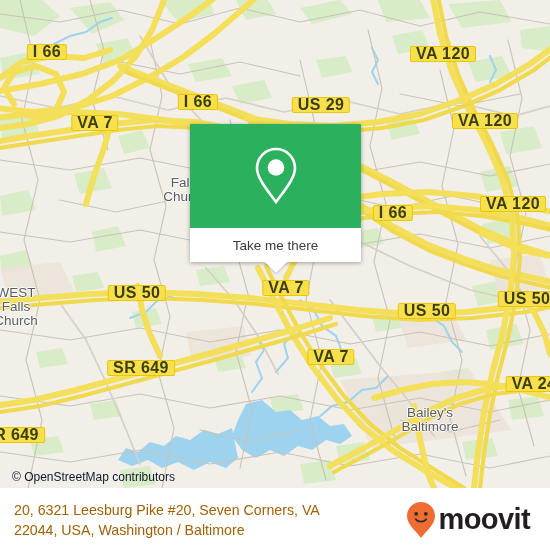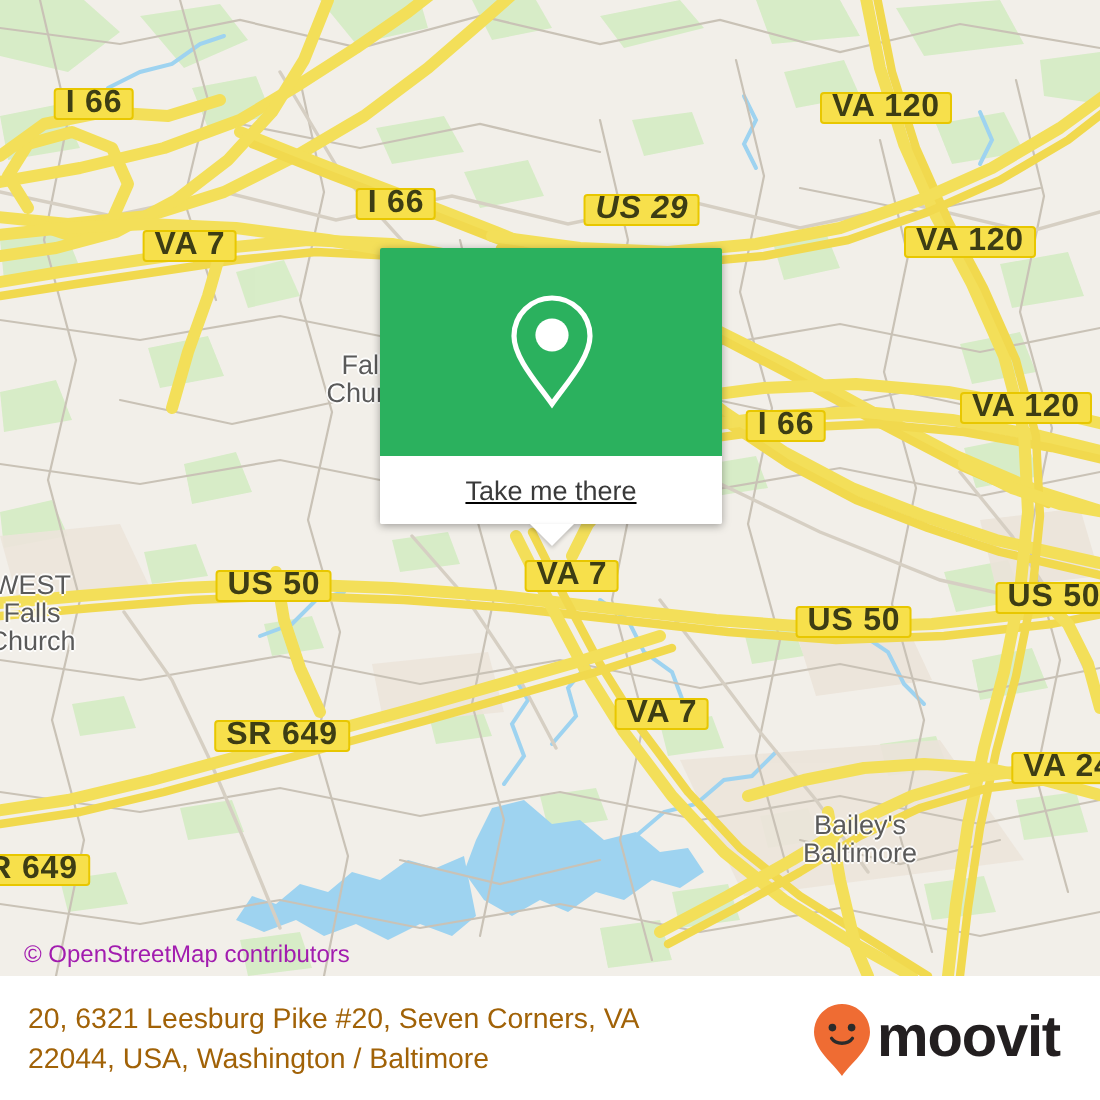--- a/index.html
+++ b/index.html
@@ -72,21 +72,20 @@
   
   #popup {
     position: absolute;
     left: 190px;
     top: 124px;
     width: 171px;
     height: 138px;
     box-shadow: 0 1px 4px rgba(0,0,0,.35);
     border-radius: 1px;
     overflow: visible;
-    text-decoration: underline;
   }
   #popup-head {
     height: 104px;
     background: #2bb15e;
     display: flex;
     align-items: center;
     justify-content: center;
     border-radius: 1px 1px 0 0;
   }
   #popup-foot {
@@ -110,21 +109,21 @@
     border-right: 11px solid transparent;
     border-top: 11px solid #ffffff;
     filter: drop-shadow(0 1px 1px rgba(0,0,0,.22));
   }
 
   
   #attrib {
     position: absolute;
     left: 12px;
     top: 470px;
-    color: #a21caf;
+    color: #0f172a;
     font-size: 12px;
     line-height: 14px;
     white-space: nowrap;
     z-index: 6;
   }
 
   
   #footer {
     position: absolute;
     left: 0;
@@ -341,21 +340,21 @@
         <path class="rd-maj" d="M286,278 L294,262 L306,248"></path>
         <path class="rd-maj" d="M112,120 L104,148 L94,176 L86,204"></path>
         <path class="rd-maj" d="M482,232 L506,244 L530,252 L552,256"></path>
         <path class="rd-maj" d="M518,296 L534,312 L544,332 L550,354"></path>
       </g>
     </svg>
 
     <div class="shield" style="left:47px;  top:52px;">I 66</div>
     <div class="shield" style="left:443px; top:54px;">VA 120</div>
     <div class="shield" style="left:198px; top:102px;">I 66</div>
-    <div class="shield" style="left:321px; top:105px;font-style:italic;">US 29</div>
+    <div class="shield" style="left:321px; top:105px;">US 29</div>
     <div class="shield" style="left:485px; top:121px;">VA 120</div>
     <div class="shield" style="left:95px;  top:123px;">VA 7</div>
     <div class="shield" style="left:393px; top:213px;">I 66</div>
     <div class="shield" style="left:513px; top:204px;">VA 120</div>
     <div class="shield" style="left:137px; top:293px;">US 50</div>
     <div class="shield" style="left:286px; top:288px;">VA 7</div>
     <div class="shield" style="left:427px; top:311px;">US 50</div>
     <div class="shield" style="left:527px; top:299px;">US 50</div>
     <div class="shield" style="left:141px; top:368px;">SR 649</div>
     <div class="shield" style="left:331px; top:357px;">VA 7</div>

